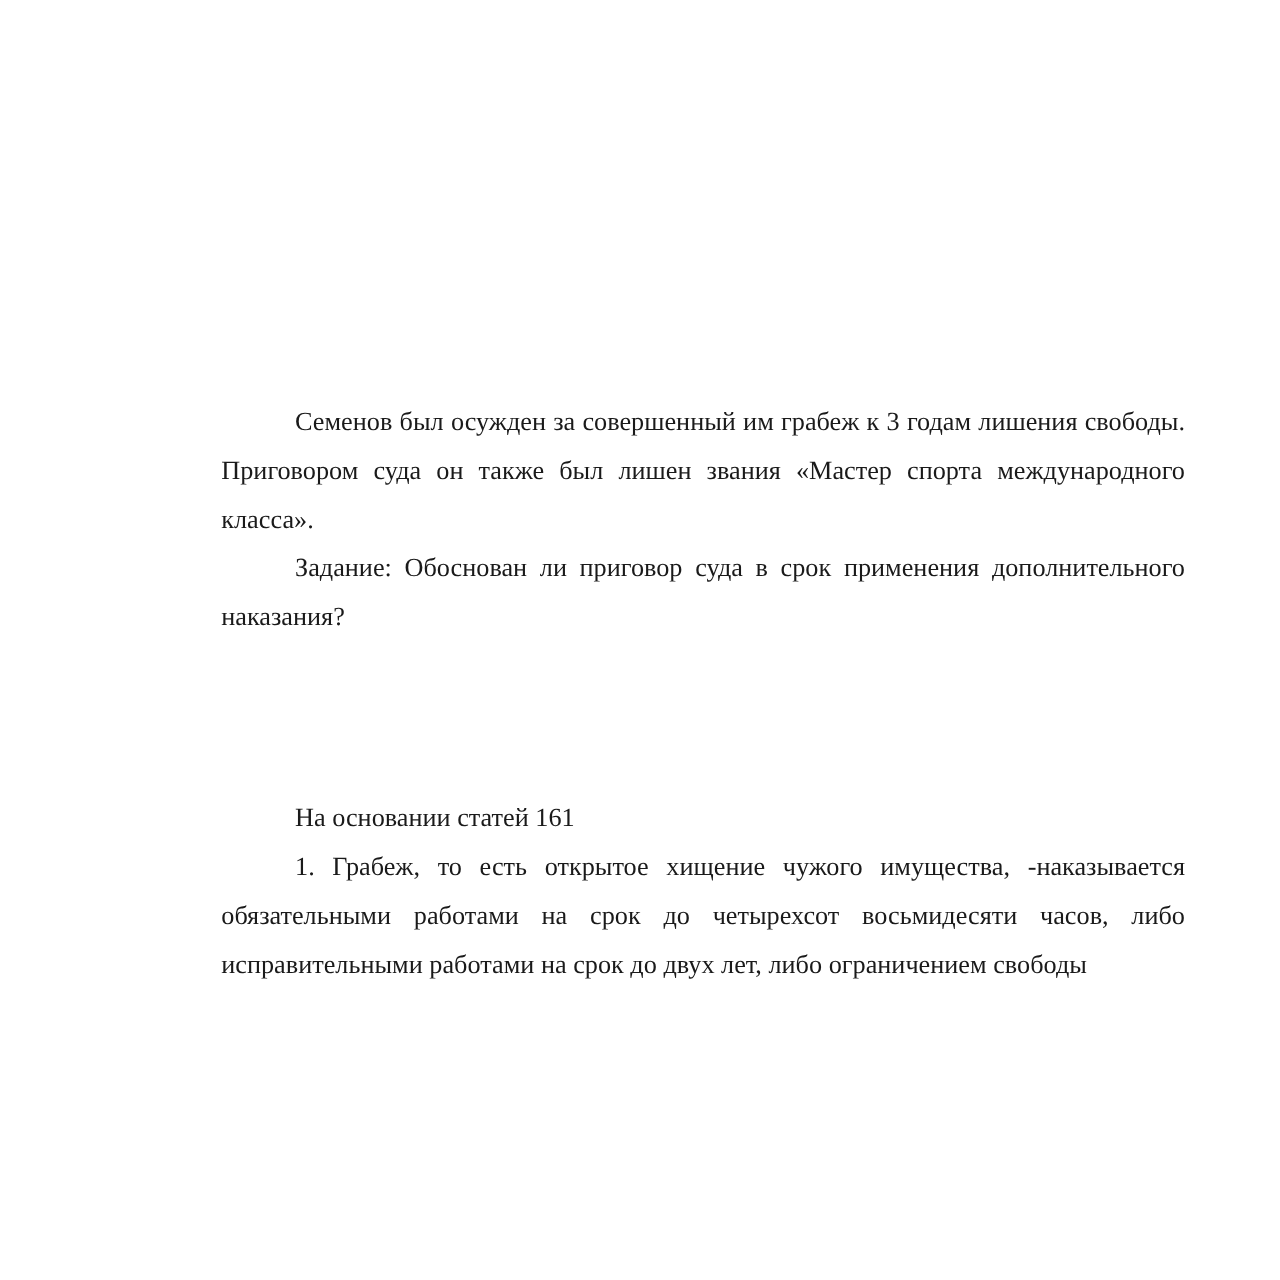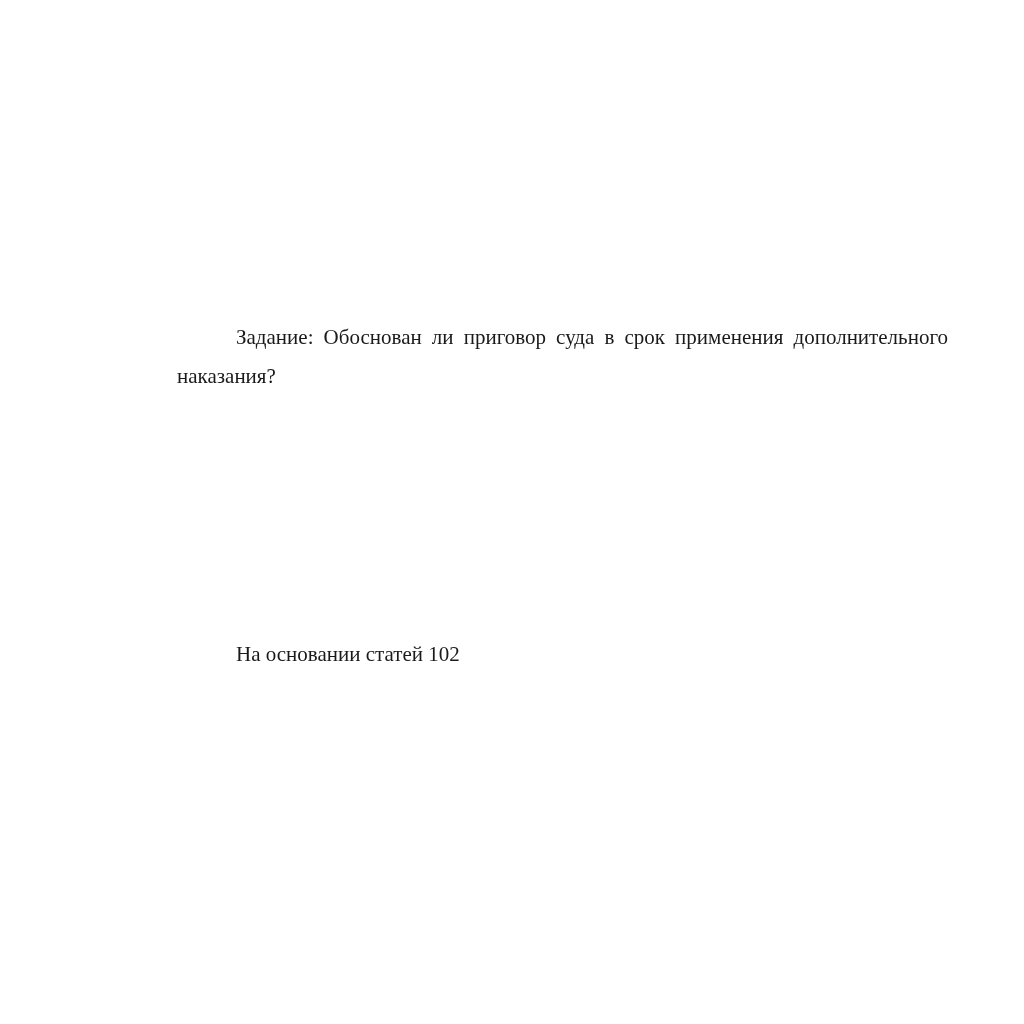--- a/index.html
+++ b/index.html
@@ -42,20 +42,22 @@
     .para.heading-line {
       text-align: left;
     }
   </style>
 </head>
 <body>
 
 <div class="page">
 
   <div class="text-block block-1">
+    <p class="para">Семенов был осужден за совершенный им грабеж к 3 годам лишения свободы. Приговором суда он также был лишен звания «Мастер спорта международного класса».</p>
     <p class="para">Задание: Обоснован ли приговор суда в срок применения дополнительного наказания?</p>
   </div>
 
   <div class="text-block block-2">
-    <p class="para heading-line">На основании статей 102</p>
+    <p class="para heading-line">На основании статей 161</p>
+    <p class="para">1. Грабеж, то есть открытое хищение чужого имущества, -наказывается обязательными работами на срок до четырехсот восьмидесяти часов, либо исправительными работами на срок до двух лет, либо ограничением свободы</p>
   </div>
 
 </div>
 
 </body></html>

